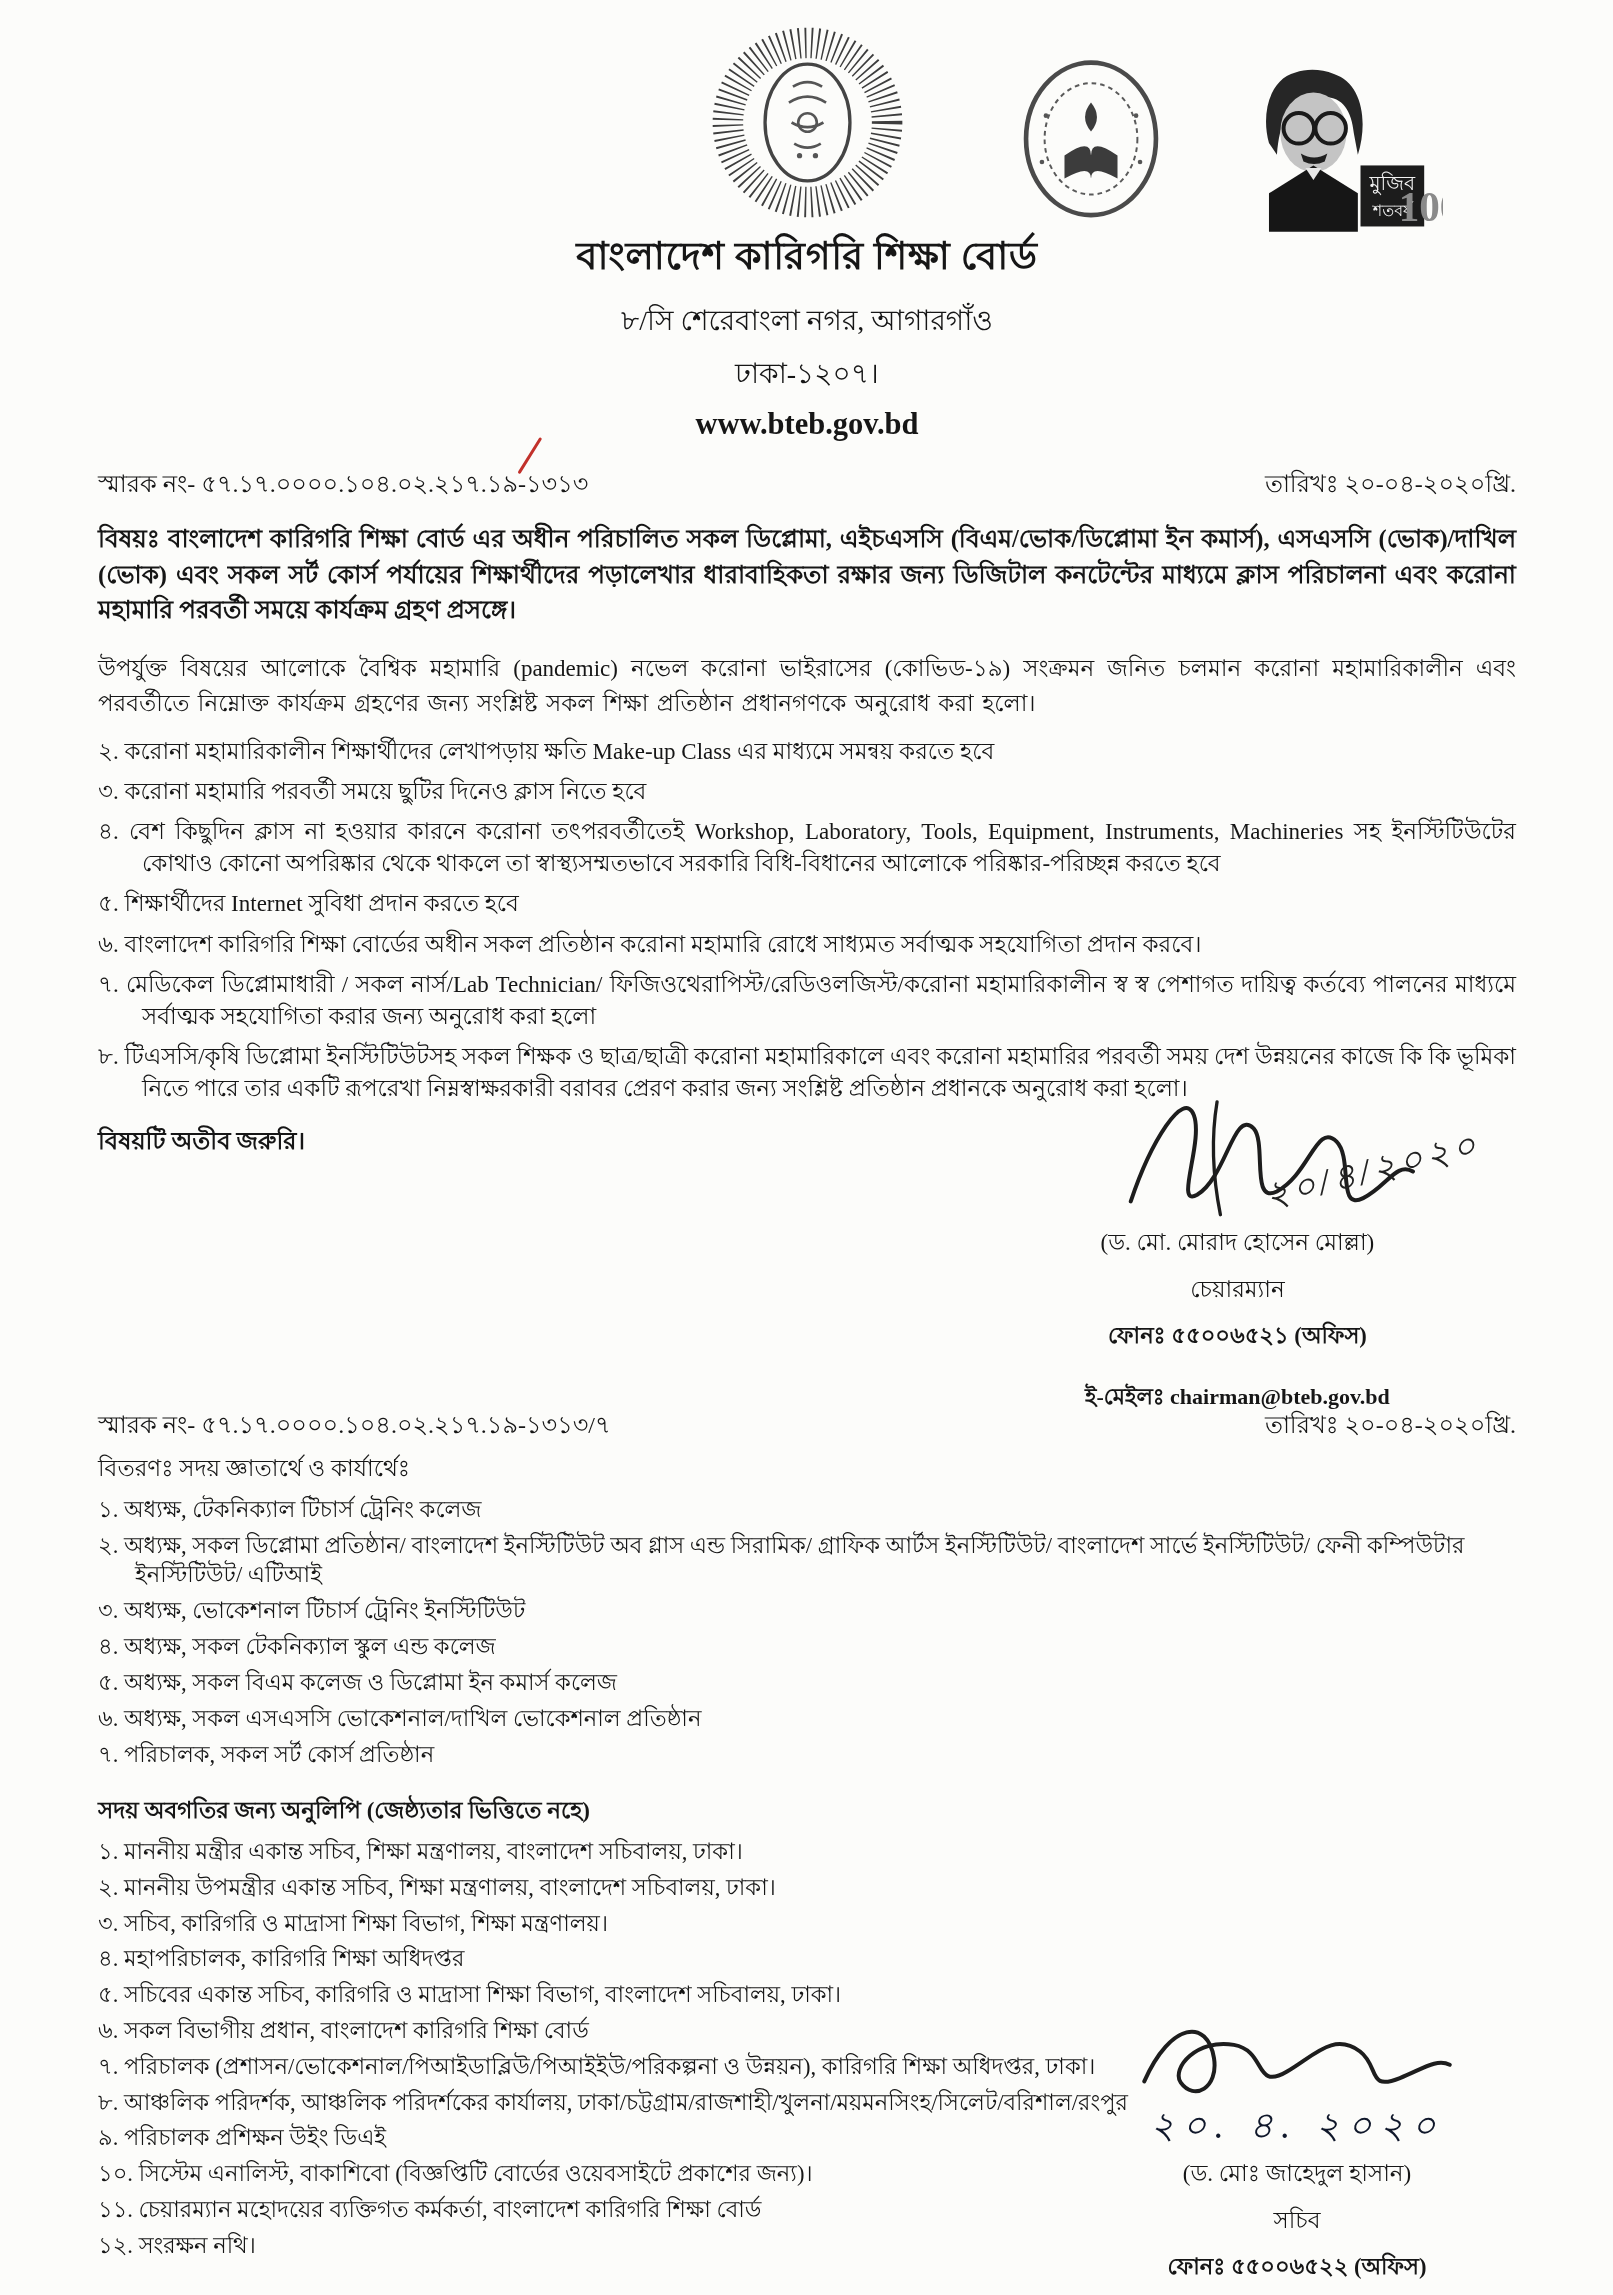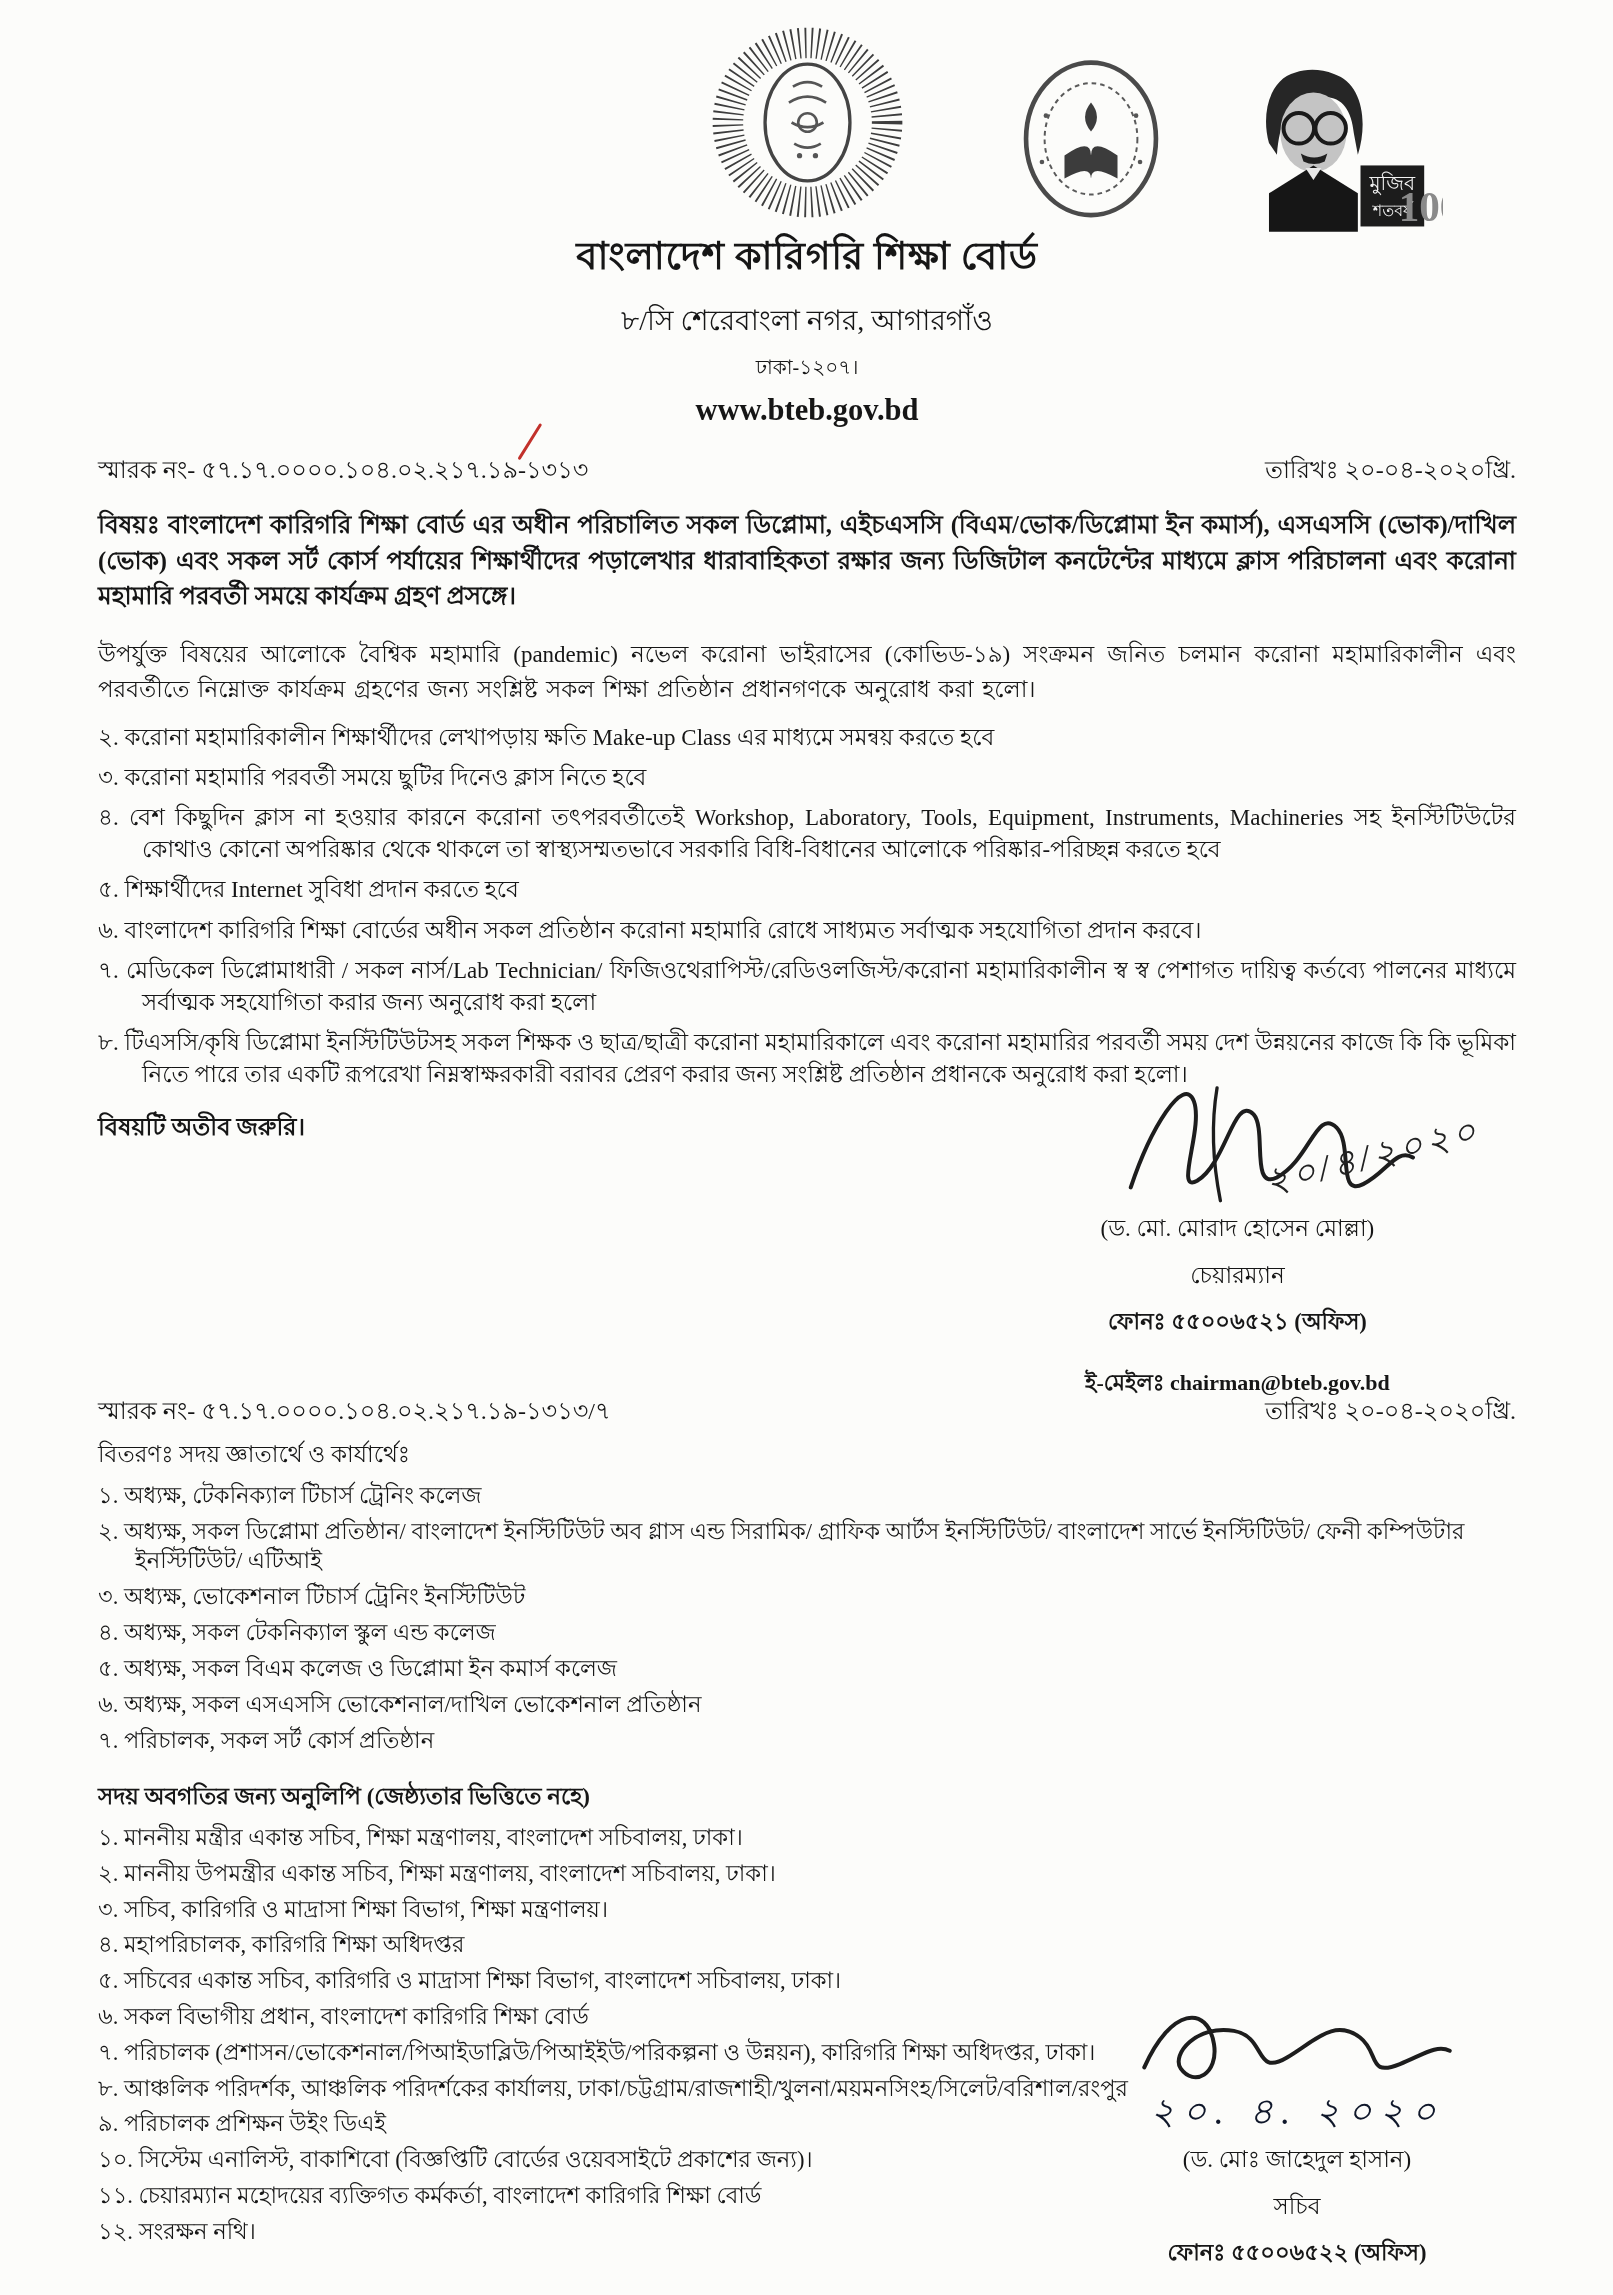--- a/index.html
+++ b/index.html
@@ -7,21 +7,21 @@
     width:1614px;height:2295px;overflow:hidden;position:relative;
     background:#fcfcfa;color:#161616;box-sizing:border-box;
     padding:22.6px 98px 0 98px;
     font-family:"Liberation Serif","DejaVu Serif",serif;
   }
   
   .header{text-align:center;position:relative;}
   .seal-wrap{display:flex;justify-content:center;}
   .org-name{font-size:38px;font-weight:bold;letter-spacing:0.7px;margin-top:4px;}
   .org-addr{font-size:28px;margin-top:9.3px;}
-  .org-city{font-size:20px;margin-top:6.6px;}
+  .org-city{font-size:28px;margin-top:6.6px;}
   .org-web{font-size:30.5px;font-weight:bold;margin-top:8px;font-family:"Liberation Serif",serif;}
   .college-seal{position:absolute;top:33px;right:352px;}
   .mujib-logo{position:absolute;top:31px;right:73px;}
   
   .memo-row{display:flex;justify-content:space-between;align-items:flex-start;margin-top:22.6px;font-size:24px;}
   .memo-no{position:relative;}
   .red-tick-icon{position:absolute;left:411px;top:-10.6px;width:42px;height:3.3px;background:#c2312b;transform:rotate(-58deg);border-radius:2px;}
   
   .subject{font-size:24.6px;font-weight:bold;line-height:1.45;text-align:justify;margin-top:16px;}
   .intro{font-size:23px;line-height:1.5;text-align:justify;margin-top:24px;word-spacing:2.7px;}

